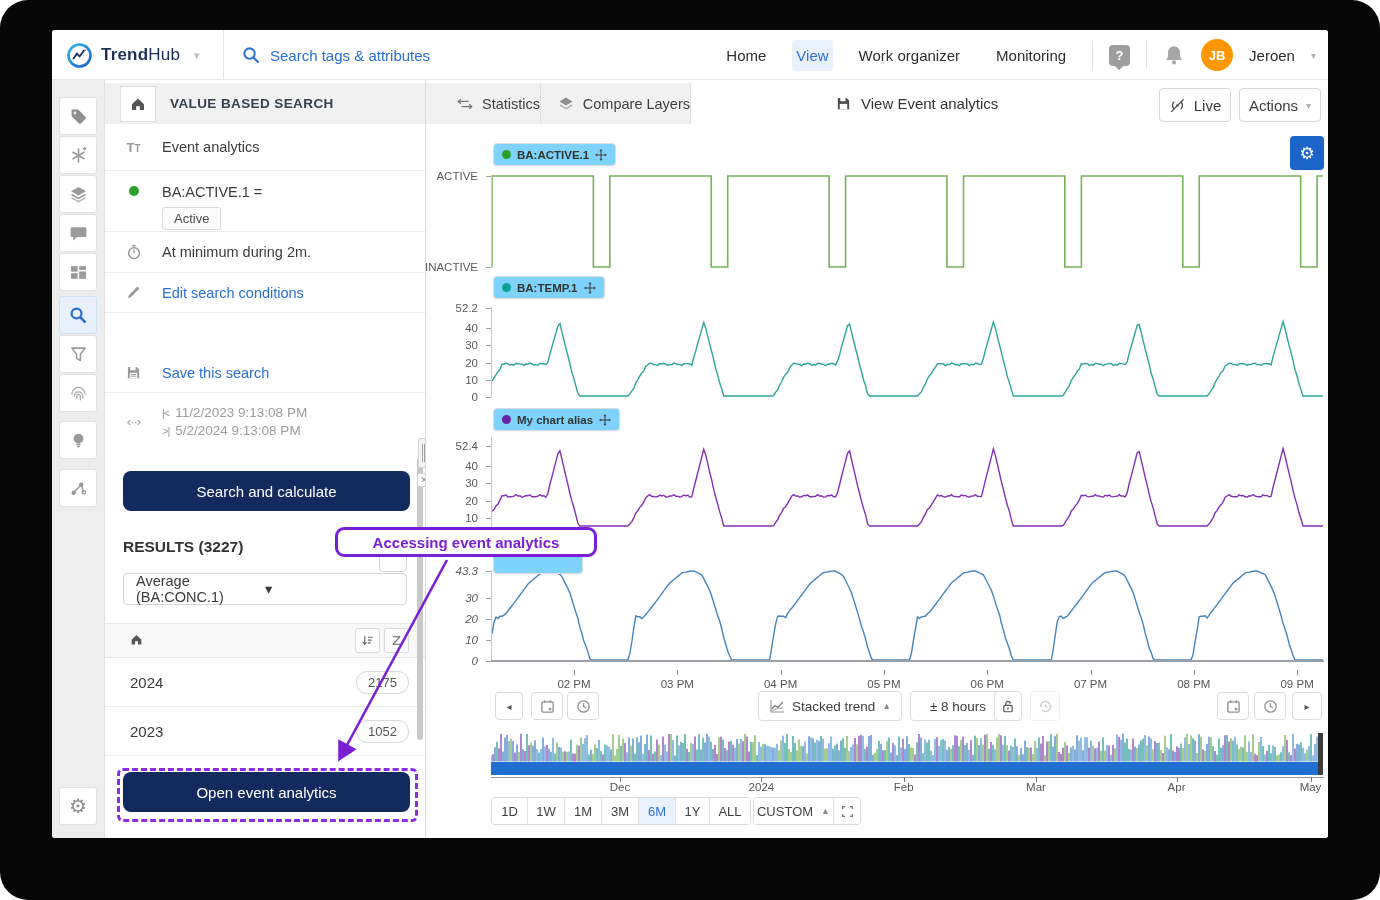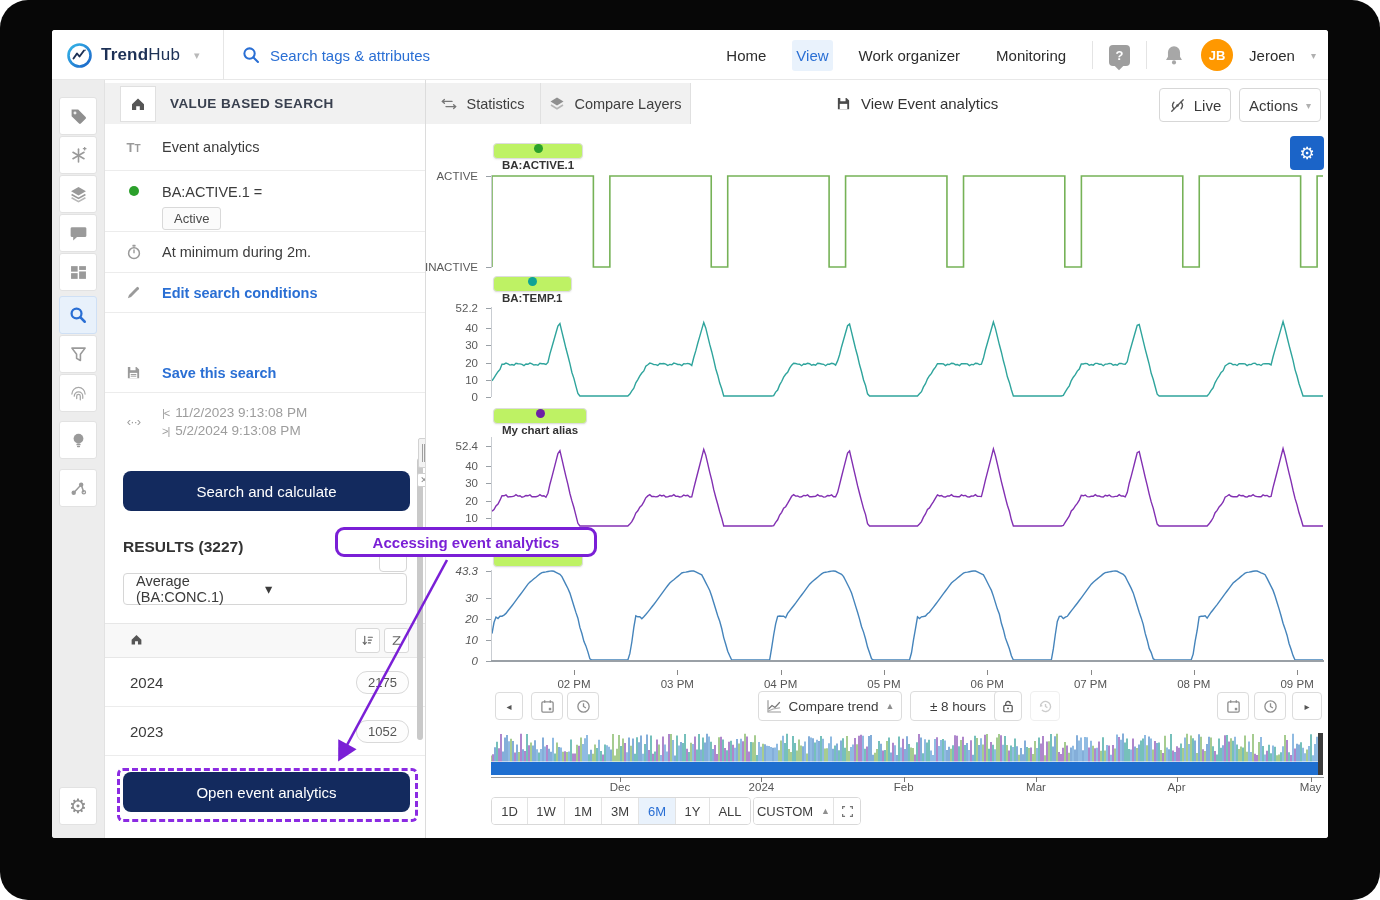--- a/index.html
+++ b/index.html
@@ -34,21 +34,21 @@
   .gear-glyph { font-size:20px; color:#8f8f8f; line-height:1; }
 
   
   .panel { position:absolute; left:53px; top:50px; width:320px; height:758px; background:#fff; }
   .panel-head { position:absolute; left:0; top:3px; width:100%; height:41px; background:#f1f1f1; display:flex; align-items:center; }
   .home-box { width:36px; height:36px; background:#fff; border:1px solid #e0e0e0; margin-left:15px; display:flex; align-items:center; justify-content:center; }
   .panel-title { font-size:13.5px; font-weight:700; color:#39404f; letter-spacing:.4px; margin-left:14px; }
   .prow { position:absolute; left:0; width:100%; display:flex; align-items:center; border-bottom:1px solid #ececec; }
   .prow .ic { width:57px; display:flex; justify-content:center; flex:none; }
   .ptext { font-size:14.5px; color:#3c3c3c; }
-  .plink { font-size:14.5px; color:#2a6fd4; cursor:pointer;font-weight:bold; }
+  .plink { font-size:14.5px; color:#2a6fd4; cursor:pointer; }
   .tt-ic { color:#9a9a9a; font-weight:700; font-size:13px; }
   .tt-ic small { font-size:10px; }
   .gdot { width:10px; height:10px; border-radius:50%; background:#2ba02b; }
   .chip-val { display:inline-block; border:1px solid #d9d9d9; background:#fbfbfb; border-radius:3px; padding:3px 11px; font-size:13px; color:#4a4a4a; margin-top:6px; }
   .date-ic { color:#9d9d9d; font-size:13px; letter-spacing:-1px; }
   .date-line { font-size:13.5px; color:#9d9d9d; line-height:18px; white-space:nowrap; }
   .date-line .mk { font-size:11px; letter-spacing:-1px; margin-right:6px; }
   .navy-btn { position:absolute; background:#132a5e; color:#fff; border:none; border-radius:8px; font-size:15px; font-family:"Liberation Sans",sans-serif; cursor:pointer; }
   .results-title { position:absolute; left:18px; top:458px; font-size:15.5px; font-weight:700; color:#333; }
   .mini-btn { position:absolute; background:#fff; border:1px solid #d6d6d6; border-radius:4px; }
@@ -63,31 +63,31 @@
   .pscroll { position:absolute; left:312px; top:378px; width:6px; height:282px; background:#c9c9c9; border-radius:3px; }
 
   
   .vgrip { position:absolute; left:366px; top:408px; width:10px; height:30px; background:#f3f3f3; border:1px solid #d2d2d2; border-radius:2px; cursor:col-resize; }
   .vgrip::before, .vgrip::after { content:""; position:absolute; top:5px; bottom:5px; width:1px; background:#9f9f9f; }
   .vgrip::before { left:2.5px; } .vgrip::after { right:2.5px; }
   .vclose { position:absolute; left:365px; top:443px; width:14px; height:14px; background:#fff; border:1px solid #cfcfcf; border-radius:2px; font-size:9px; color:#888; display:flex; align-items:center; justify-content:center; cursor:pointer; }
 
   
   .main { position:absolute; left:373px; top:50px; width:903px; height:758px; background:#fff; border-left:1px solid #dcdcdc; }
-  .tab { position:absolute; top:3px; height:41px; background:#f1f1f1; border-right:1px solid #e0e0e0; display:flex; align-items:center; justify-content:center; gap:9px; font-size:14.5px; color:#3f3f3f; cursor:pointer; }
+  .tab { position:absolute; top:3px; height:41px; background:#f1f1f1; border-right:1px solid #e0e0e0; display:flex; align-items:center; justify-content:flex-end; gap:9px; font-size:14.5px; color:#3f3f3f; cursor:pointer; }
   .view-title { position:absolute; left:410px; top:3px; height:41px; display:flex; align-items:center; gap:10px; font-size:15px; color:#333; }
   .tbtn { position:absolute; top:8px; height:34px; background:#fff; border:1px solid #d7d7d7; border-radius:4px; display:flex; align-items:center; justify-content:center; gap:8px; font-size:15px; color:#3a3a3a; cursor:pointer; }
 
   .charts { position:absolute; left:0; top:44px; width:903px; height:561px; }
   .plot { position:absolute; left:65px; width:832px; border-left:1px solid #c9cdd2; }
   .plot svg { display:block; width:100%; height:100%; }
   .ylab { position:absolute; left:0; width:65px; }
   .ylab span { position:absolute; right:13px; transform:translateY(-50%); font-size:11.5px; color:#5a5a5a; white-space:nowrap; }
   .ylab i { position:absolute; right:0; width:5px; height:1px; background:#9aa0a6; }
-  .chip { position:absolute; height:16px; background:#bef264; border:1px solid #ddd; border-radius:4px; display:flex; align-items:center; gap:6px; padding:0 8px; box-shadow:0 1px 2px rgba(0,0,0,.06);flex-direction:column; }
+  .chip { position:absolute; height:23px; background:#7dd3fc; border:1px solid #ddd; border-radius:4px; display:flex; align-items:center; gap:6px; padding:0 8px; box-shadow:0 1px 2px rgba(0,0,0,.06); }
   .chip .cdot { width:9px; height:9px; border-radius:50%; flex:none; }
   .chip .cname { font-size:11.5px; font-weight:600; color:#333; white-space:nowrap; }
   .gear-btn { position:absolute; left:864px; top:12px; width:34px; height:34px; background:#1b64c8; border-radius:4px; color:#fff; font-size:17px; display:flex; align-items:center; justify-content:center; cursor:pointer; }
   .xaxis { position:absolute; left:65px; top:536px; width:833px; height:2px; background:#9aa0a6; }
   #xticks { position:absolute; left:65px; top:538px; width:832px; height:26px;margin-top:8px; }
   #xticks span { position:absolute; top:8px; width:56px; margin-left:-28px; text-align:center; font-size:11.5px; color:#555; }
   #xticks i { position:absolute; top:0; width:1px; height:5px; background:#888; }
 
   .cbtn { position:absolute; top:612px; height:28px; background:#fff; border:1px solid #dcdcdc; border-radius:4px; display:flex; align-items:center; justify-content:center; gap:7px; color:#3d3d3d; font-size:13.5px; cursor:pointer; }
   .tri { font-size:9px; color:#8f8f8f; }
@@ -529,21 +529,21 @@
             <circle cx="8" cy="8" r="6"></circle>
             <path d="M8 4.6 V8 L10.6 9.6"></path>
           </svg>
     </div>
     <div class="cbtn" style="left:332px;width:144px;height:30px;top:611px">
       <svg width="16" height="15" viewBox="0 0 16 15" fill="none" stroke-linecap="round">
             <path d="M2 1.5 V13 H14.5" stroke="#9a9a9a" stroke-width="1.2"></path>
             <path d="M3 9.5 L6 6.5 L9 8.5 L13.5 3.5" stroke="#777" stroke-width="1.2"></path>
             <path d="M3 11.8 L7 10 L13.5 8.8" stroke="#b0b0b0" stroke-width="1.2"></path>
           </svg>
-      <span>Compare trend</span>
+      <span>Stacked trend</span>
       <span class="tri">▲</span>
     </div>
     <div class="cbtn" style="left:484px;width:96px;height:30px;top:611px">
           <span>± 8 hours</span>
         </div>
     <div class="cbtn" style="left:568px;width:28px;height:30px;top:611px">
       <svg width="14" height="15" viewBox="0 0 16 16" fill="none" stroke="#555" stroke-width="1.4">
             <rect x="3.2" y="6.6" width="9.6" height="7.4" rx="1.4"></rect>
             <path d="M5.4 6.6 V4.8 a2.6 2.6 0 0 1 5.2 0"></path>
             <circle cx="8" cy="10.2" r="1" fill="#555" stroke="none"></circle>

